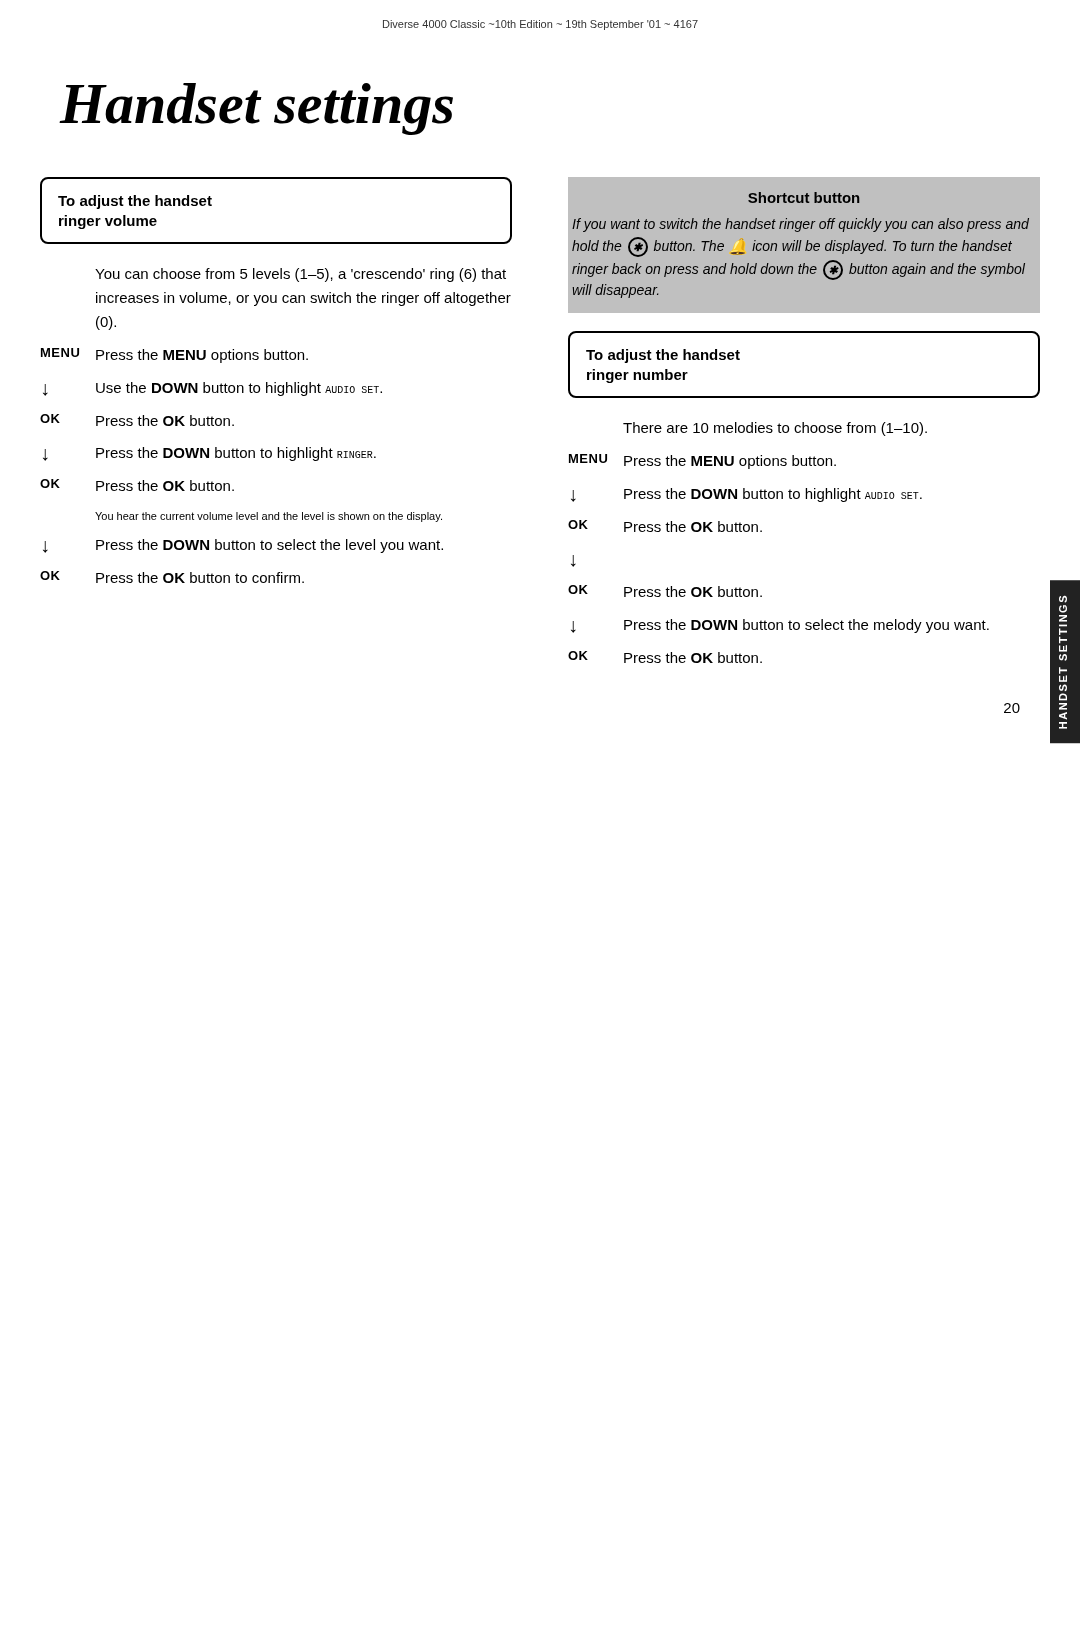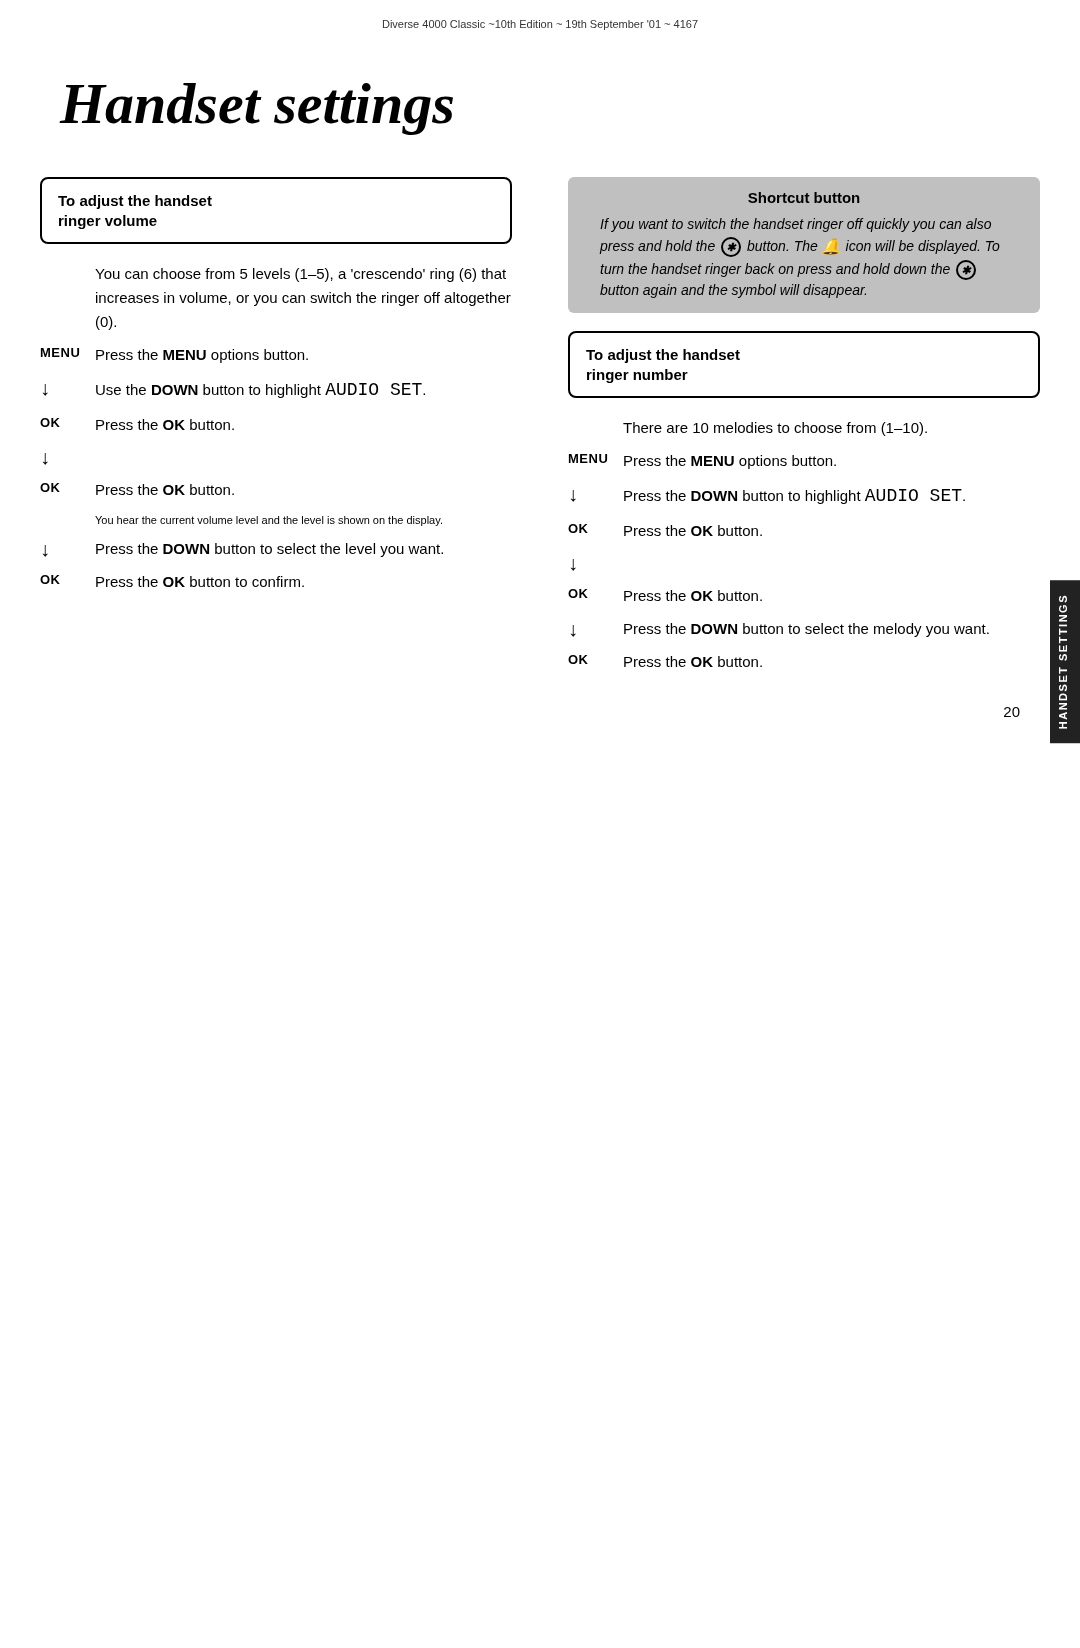--- a/index.html
+++ b/index.html
@@ -55,22 +55,22 @@
     }
 
     .section-box-title {
       font-weight: bold;
       font-size: 15px;
       line-height: 1.3;
     }
 
     .shortcut-box {
       background: #c0c0c0;
-      border-radius: 6px;
-      padding: 12px 32px;
+      border-radius: 0;
+      padding: 12px 4px;
       margin-bottom: 18px;
     }
 
     .shortcut-box-title {
       font-weight: bold;
       font-size: 15px;
       text-align: center;
       margin-bottom: 8px;
     }
 
@@ -113,21 +113,21 @@
     }
 
     .step-text {
       flex: 1;
       font-size: 15px;
       line-height: 1.5;
     }
 
     .step-text code, .mono {
       font-family: 'Courier New', Courier, monospace;
-      font-size: 18px;
+      font-size: 10px;
       text-align: center;
     }
 
     .intro-text {
       font-size: 15px;
       line-height: 1.6;
       margin-bottom: 8px;
       padding-left: 55px;
     }
 
@@ -220,20 +220,21 @@
         <div class="step-text">Use the <span class="bold">DOWN</span> button to highlight <span class="mono">AUDIO SET</span>.</div>
       </div>
 
       <div class="step-row">
         <div class="step-label ok-label">OK</div>
         <div class="step-text">Press the <span class="bold">OK</span> button.</div>
       </div>
 
       <div class="step-row">
         <div class="step-label arrow-label">↓</div>
+        <div class="step-text">Press the <span class="bold">DOWN</span> button to highlight <span class="mono">RINGER</span>.</div>
       </div>
 
       <div class="step-row">
         <div class="step-label ok-label">OK</div>
         <div class="step-text">Press the <span class="bold">OK</span> button.</div>
       </div>
 
     </div>
 
     <div class="section-note">

